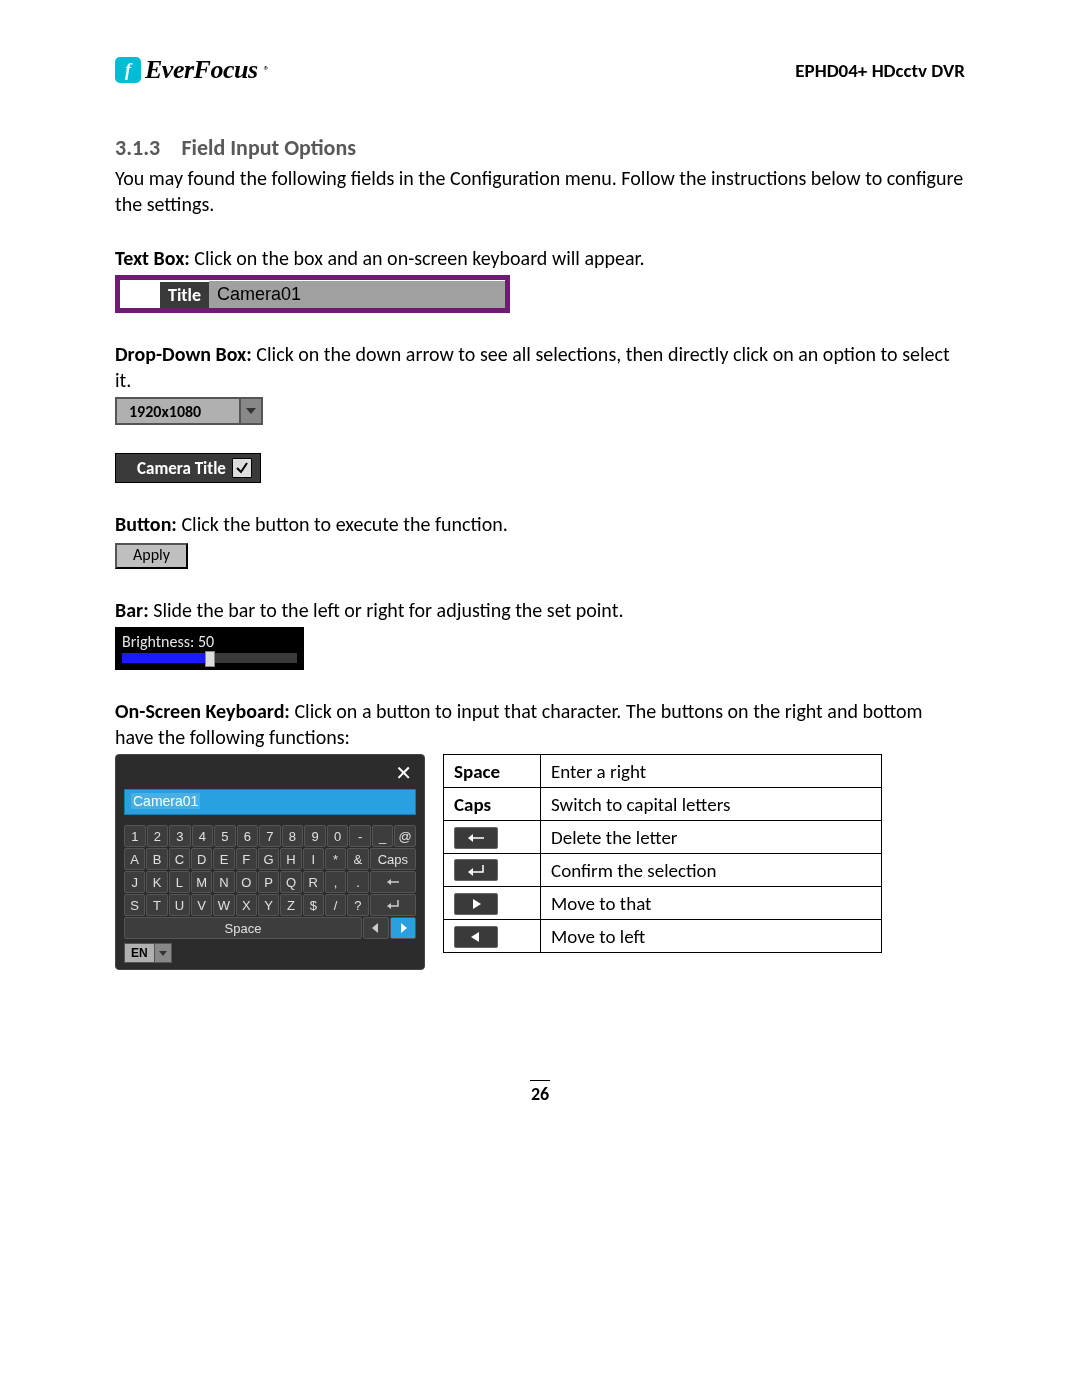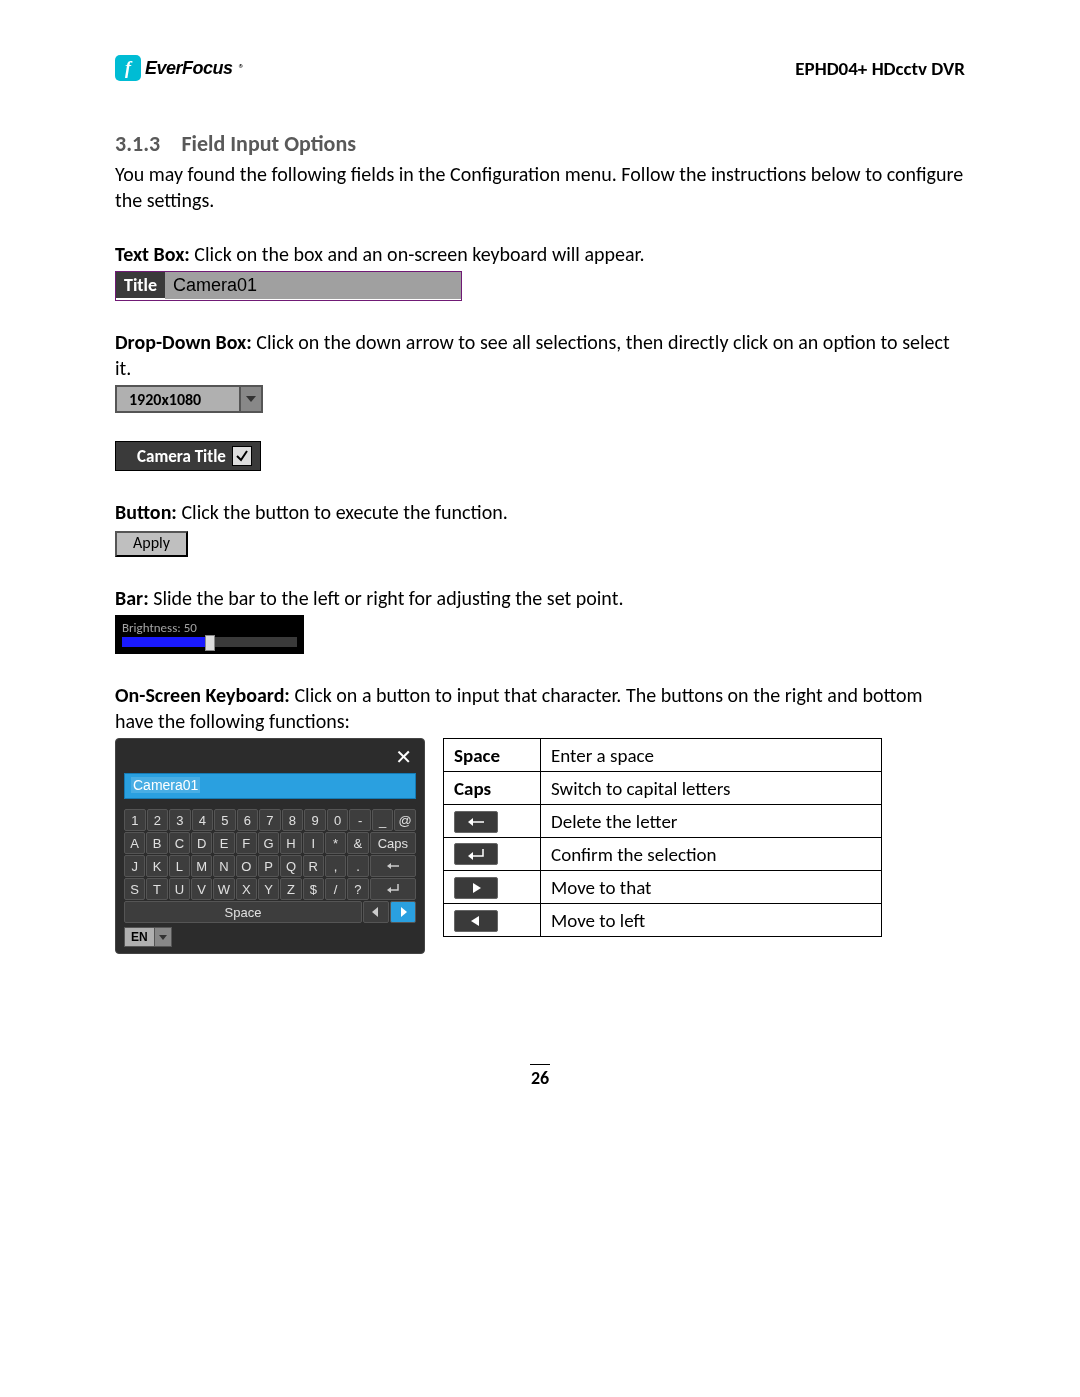--- a/index.html
+++ b/index.html
@@ -36,22 +36,22 @@
     justify-content: center;
     font-weight: bold;
     color: #fff;
     font-size: 18px;
     font-style: italic;
     font-family: Georgia, serif;
   }
   .logo-text {
     font-weight: bold;
     font-style: italic;
-    font-size: 18px;
-    font-family: Liberation Sans, sans-serif;
+    font-size: 26px;
+    font-family: Liberation Serif, serif;
     letter-spacing: -0.5px;
   }
   .logo-reg {
     font-size: 12px;
     vertical-align: super;
     margin-left: 2px;
   }
   .doc-id {
     font-weight: bold;
     font-size: 19px;
@@ -80,23 +80,24 @@
   .block p {
     margin: 0 0 4px 0;
   }
   .bold-run {
     font-weight: bold;
   }
 
   
   .textbox-example {
     display: inline-flex;
-    align-items: flex-start;
+    align-items: flex-end;
     height: 28px;
-    border: 1px solid #701a75;
+    border: 5px solid #701a75;
+    padding-left: 40px;
   }
   .textbox-label {
     background: #3a3a3a;
     color: #fff;
     font-weight: bold;
     font-size: 18px;
     padding: 2px 8px;
     display: flex;
     align-items: center;
   }
@@ -176,22 +177,22 @@
   }
 
   
   .bar-example {
     background: #000;
     border: 1px solid #000;
     width: 175px;
     padding: 4px 6px 6px 6px;
   }
   .bar-text {
-    color: #a3a3a3;
-    font-size: 13px;
+    color: #e5e5e5;
+    font-size: 16px;
     margin-bottom: 2px;
   }
   .bar-track {
     height: 10px;
     background: #3a3a3a;
     position: relative;
   }
   .bar-fill {
     background: #1a1aff;
     height: 100%;
@@ -543,21 +544,21 @@
                 <polygon points="0,0 8,0 4,5" fill="#333"></polygon>
               </svg>
           </span>
         </div>
       </div>
 
       <table class="legend">
         <tbody id="legend-body">
             <tr>
               <td class="icon-cell bold">Space</td>
-              <td class="desc-cell">Enter a space</td>
+              <td class="desc-cell">Enter a right</td>
             </tr>
             <tr>
               <td class="icon-cell bold">Caps</td>
               <td class="desc-cell">Switch to capital letters</td>
             </tr>
             <tr>
               <td class="icon-cell"><span class="lg-key">
                   <svg width="20" height="12" viewBox="0 0 20 12">
                     <line x1="5" y1="6" x2="18" y2="6" stroke="#fff" stroke-width="1.5"></line>
                     <polygon points="2,6 7,2 7,10" fill="#fff"></polygon>

